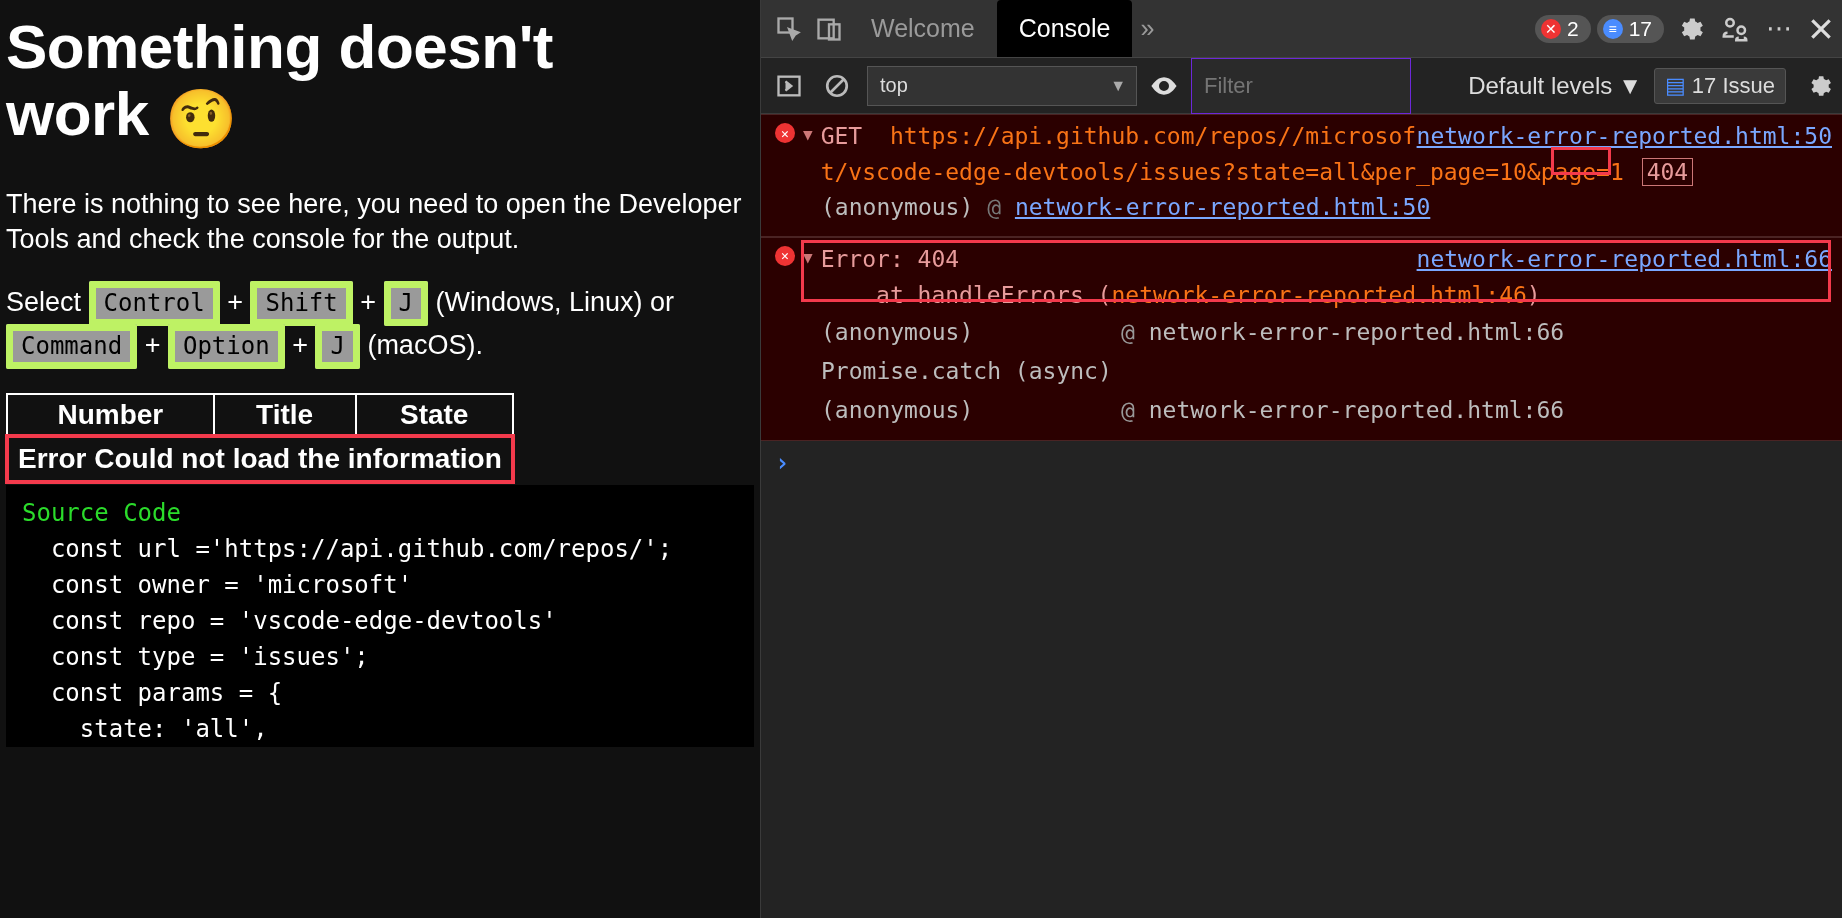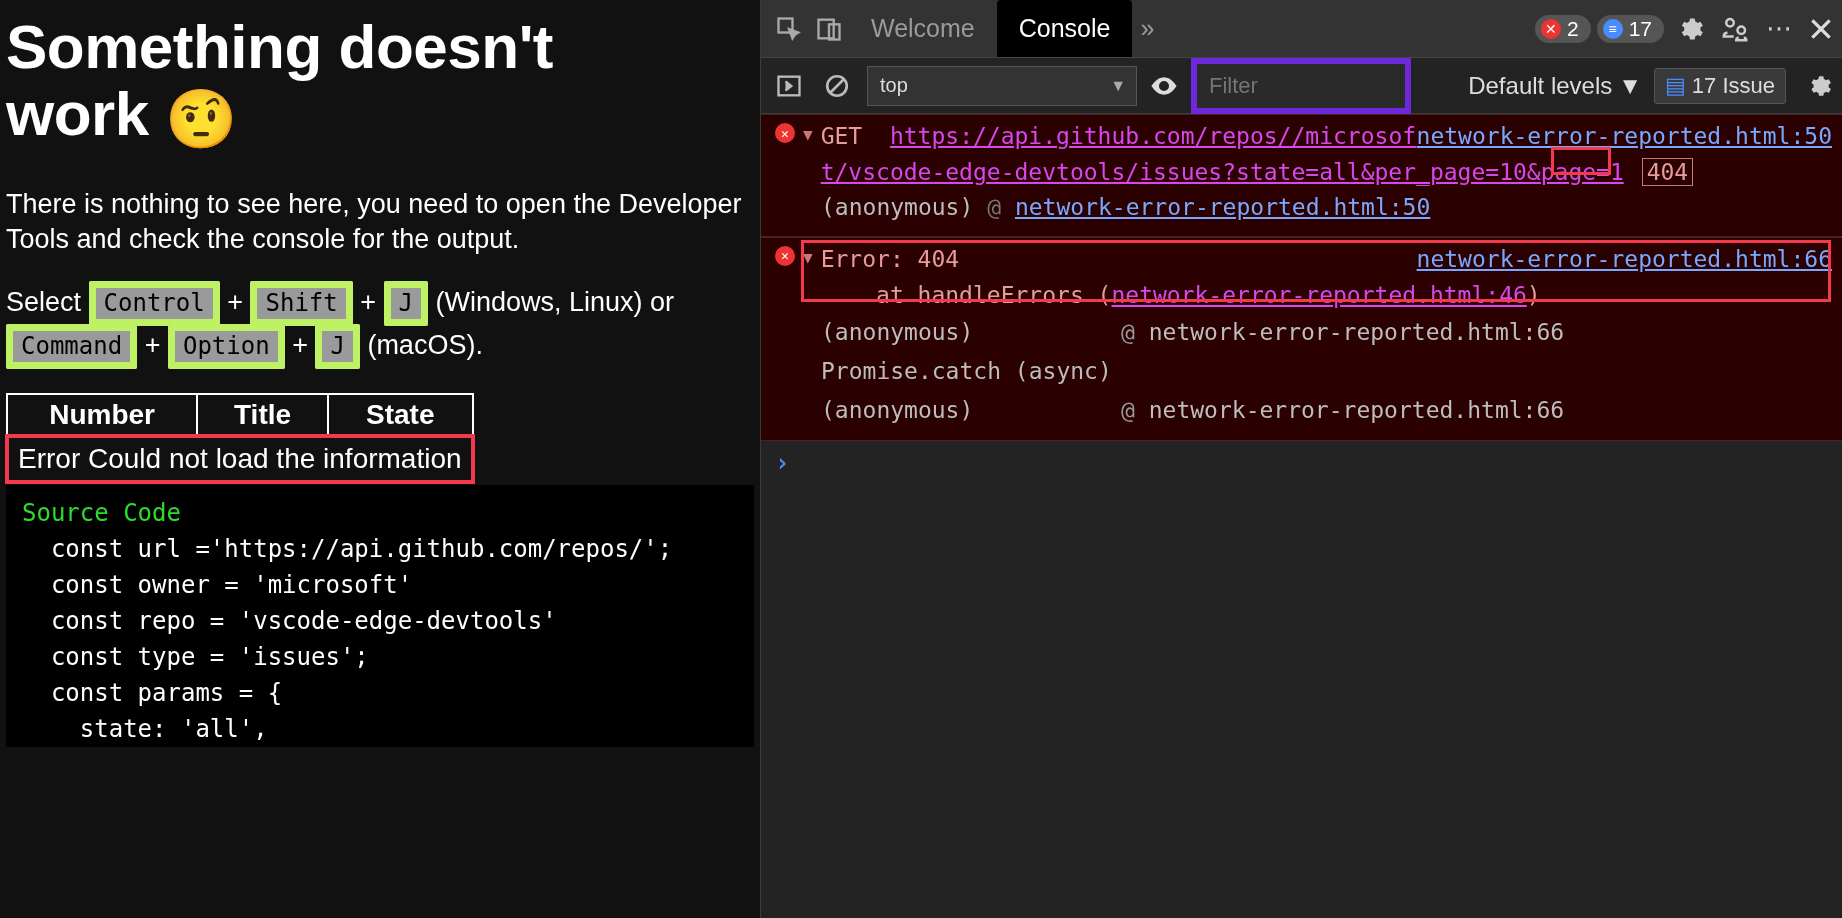--- a/index.html
+++ b/index.html
@@ -48,21 +48,21 @@
     margin-top: 26px;
   }
   table.issues th, table.issues td {
     border: 2px solid #fff;
     padding: 4px 24px;
     font-size: 28px;
     font-weight: 700;
     text-align: center;
   }
   table.issues td.err-cell {
-    font-weight: 400;
+    font-weight: 700;
     padding: 6px 10px;
     text-align: right;
   }
   .err-wrap {
     outline: 4px solid #f33a4c;
     outline-offset: -2px;
   }
   .source {
     background: #000;
     color: #fff;
@@ -153,21 +153,21 @@
     position:relative;
     display:flex; align-items:center;
     min-width: 270px;
   }
   .ctx-select::after {
     content:"▼"; position:absolute; right:10px; font-size:16px; color:#aaa;
   }
   .eye { color:#ddd; font-size:26px; }
   .filter-input {
     background:#2a2a2a;
-    border:6px solid #6d28d9;
+    border:1px solid #6d28d9;
     color:#f9a8d4;
     height:56px;
     padding:0 12px;
     font-size:22px;
     width: 220px;
   }
   .levels {
     color:#ddd; font-size:24px;
     display:flex; align-items:center; gap:6px;
     margin-left:auto;
@@ -203,21 +203,21 @@
   .msg .x-ico {
     width:20px; height:20px; border-radius:50%;
     background:#e33; color:#fff;
     display:flex; align-items:center; justify-content:center;
     font-size:13px; font-weight:bold;
     margin-top:4px;
     flex:none;
   }
   .tri { color:#c77; font-size:16px; margin-top:6px; flex:none; }
   .err-text { color:#e79b9b; }
-  .link { color:#d946ef; text-decoration: underline; cursor:pointer; }
+  .link { color:#f97316; cursor:pointer; }
   .pill404 {
     border:1px solid #c77;
     color:#e79b9b;
     padding:0 4px;
     margin-left:4px;
   }
   .stack-line {
     color:#bdbdbd;
     padding-left: 46px;
     line-height:1.55;

